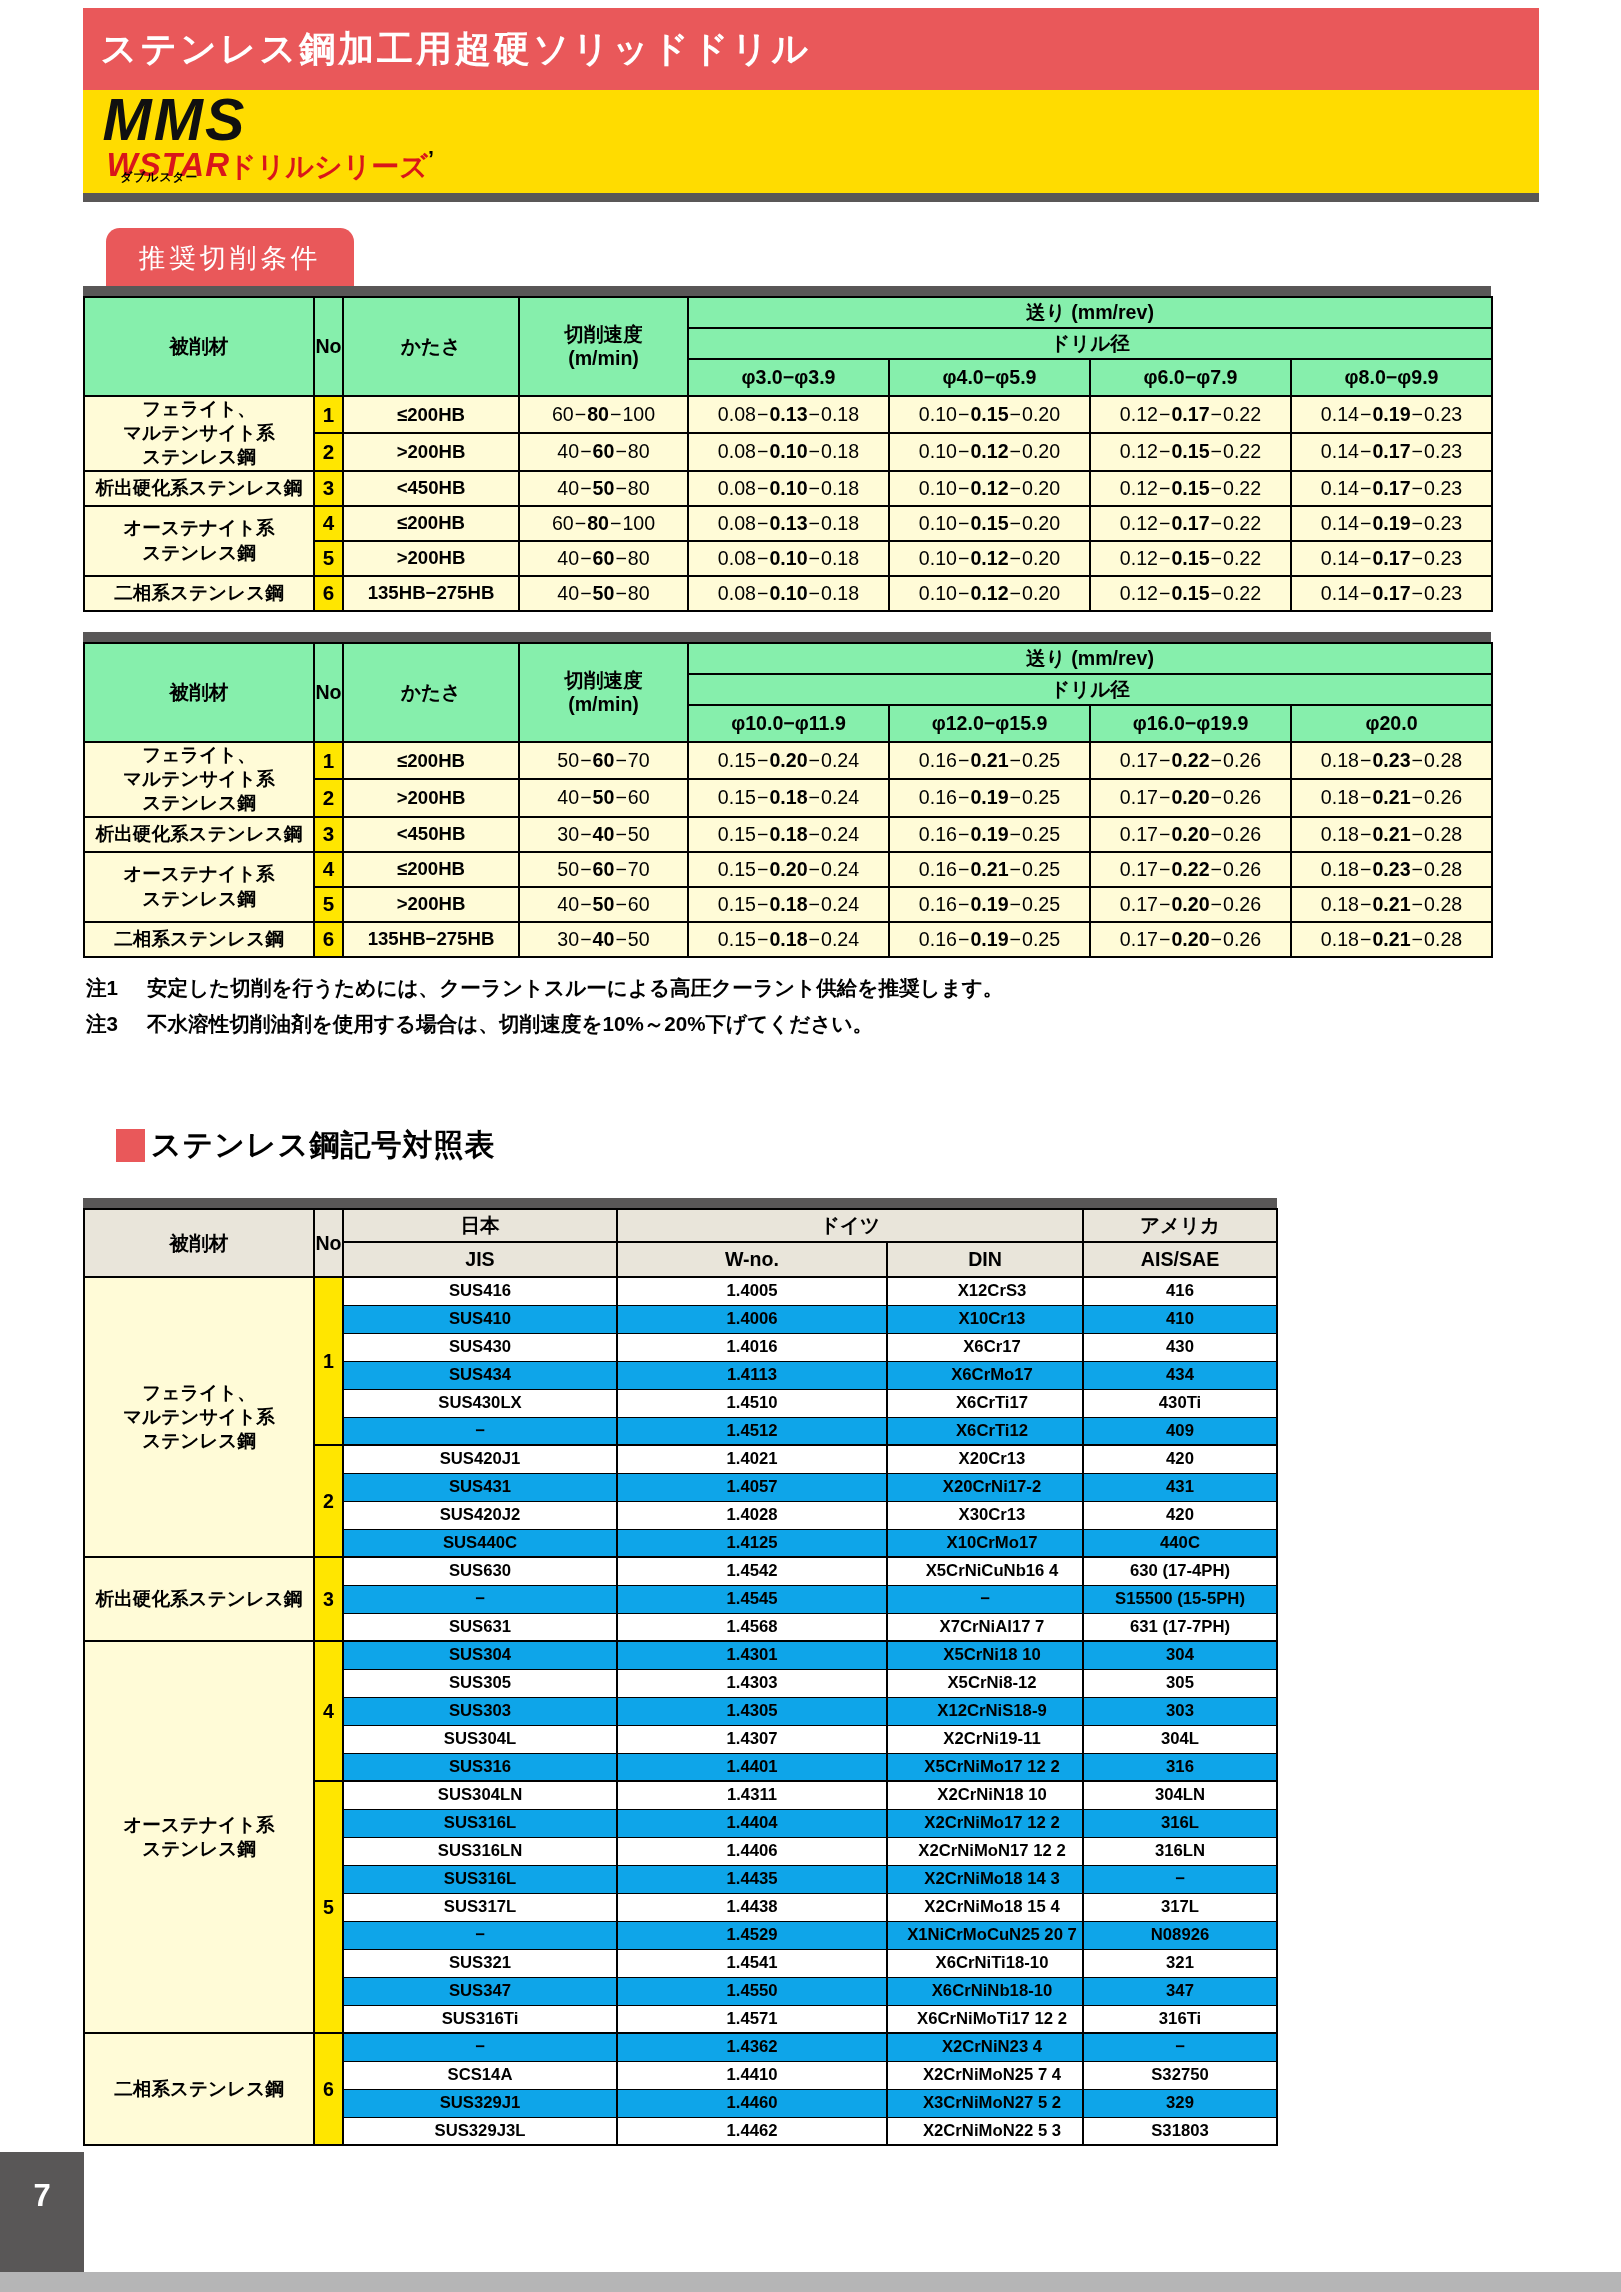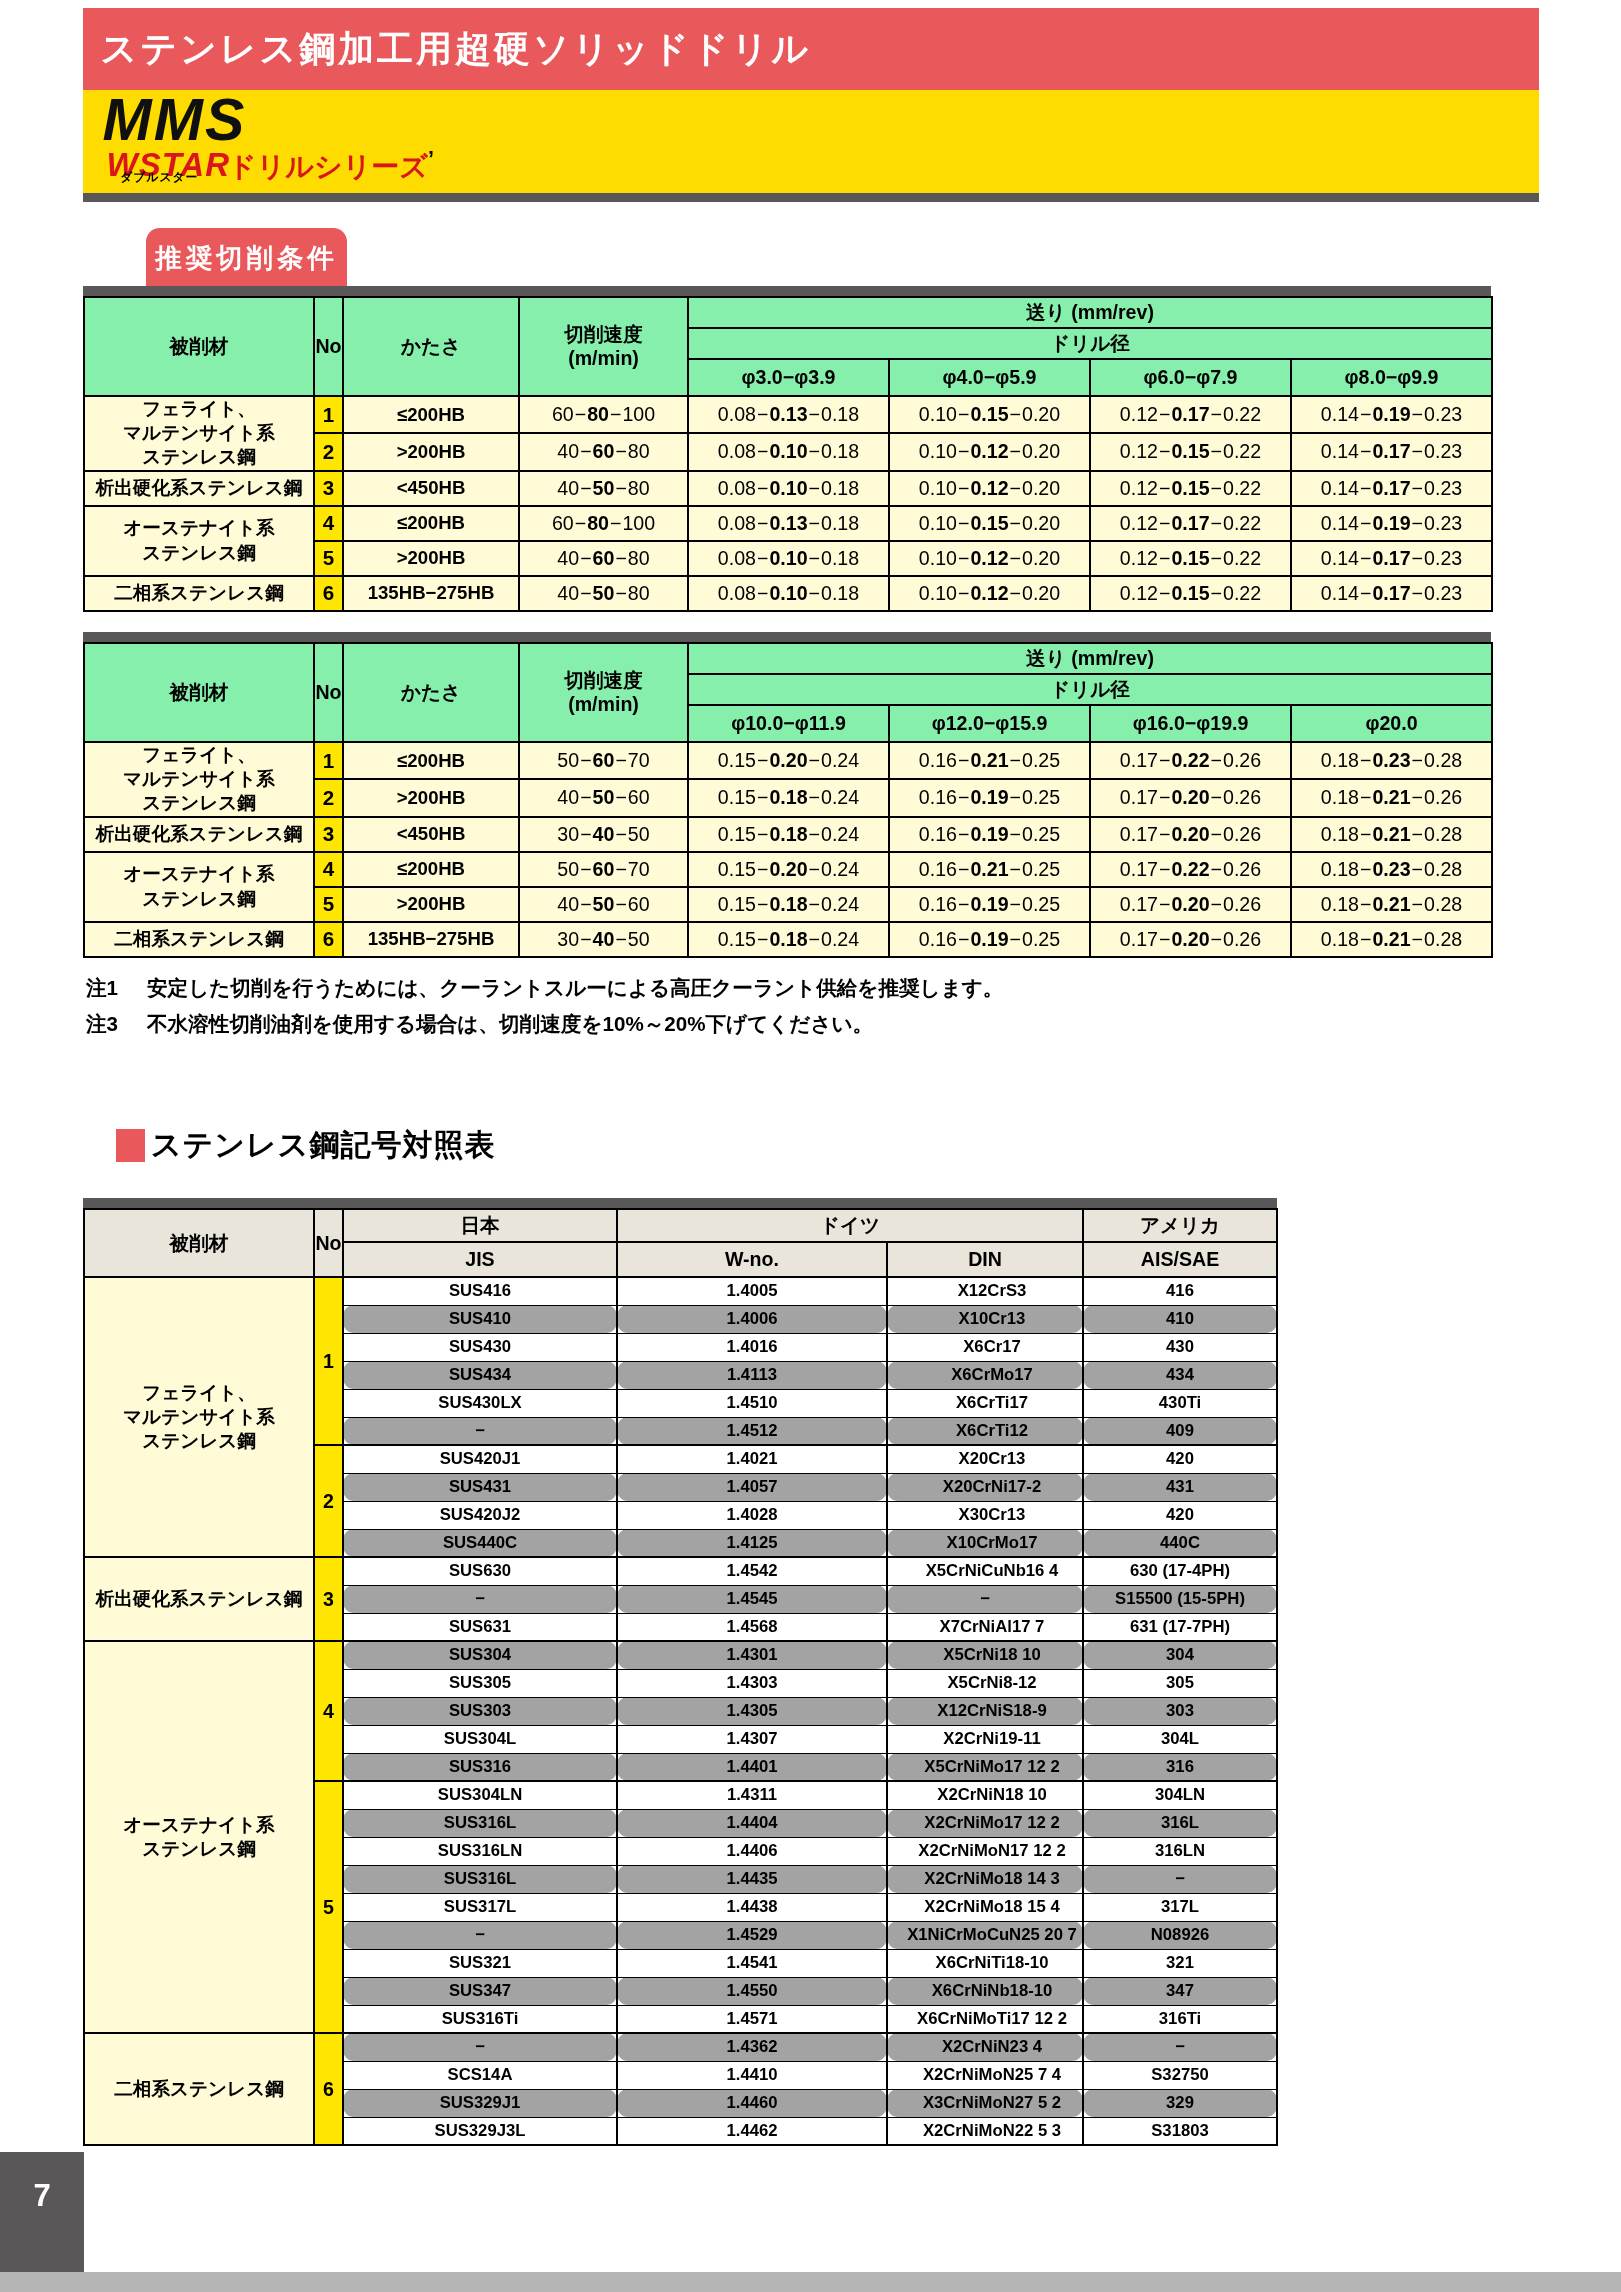--- a/index.html
+++ b/index.html
@@ -12,22 +12,22 @@
   .banner-yellow{position:absolute;left:83px;top:90px;width:1456px;height:103px;}
   .mms{position:absolute;left:19.6px;top:-3.9px;font-size:59px;font-weight:bold;font-style:italic;color:#101010;letter-spacing:2px;}
   .wstar-line{position:absolute;left:23.5px;top:56px;white-space:nowrap;}
   .wstar{font-size:33px;font-weight:bold;font-style:italic;color:#d9161a;letter-spacing:1px;}
   .furigana{position:absolute;left:13.7px;top:23.5px;font-size:11.8px;font-weight:bold;color:#000;letter-spacing:1px;}
   .series{font-size:28px;font-weight:bold;color:#d9161a;margin-left:-2px;}
   .tick{font-size:21.6px;font-weight:bold;color:#000;vertical-align:top;}
   .bar1{position:absolute;left:83px;top:193px;width:1456px;height:8.8px;background:#595757;}
 
   
-  .tab{position:absolute;left:106px;top:228px;width:201px;height:58px;border-radius:13.7px 13.7px 0 0;
-       text-align:center;line-height:60px;color:#fff;font-size:26.5px;font-weight:bold;letter-spacing:3.9px;margin-left:40px;}
+  .tab{position:absolute;left:106px;top:228px;width:248px;height:58px;border-radius:13.7px 13.7px 0 0;
+       text-align:center;line-height:60px;color:#fff;font-size:26.5px;font-weight:normal;letter-spacing:3.9px;}
 
   
   .tbar{position:absolute;background:#595757;height:9.8px;}
   .tbar1{left:83px;top:286px;width:1408px;}
   .tbar2{left:83px;top:632px;width:1408px;}
   .tbar3{left:83px;top:1198px;width:1194px;}
 
   
   table{border-collapse:collapse;table-layout:fixed;}
   .ct{position:absolute;left:83px;width:1408px;border:2.9px solid #000;}
@@ -62,21 +62,21 @@
   .mt{position:absolute;left:83px;top:1208px;width:1194px;border:2.9px solid #000;}
   .mt th,.mt td{text-align:center;vertical-align:middle;padding:0;}
   .mt thead th{background:#e9e5da;border:2px solid #000;font-weight:bold;font-size:19.6px;}
   .mt thead tr:nth-child(1){height:33px;} .mt thead tr:nth-child(2){height:35px;}
   .mt thead tr:nth-child(2) th{border-bottom-width:2.9px;}
   .mt tbody tr{height:28px;}
   .mt tbody td{border:1px solid #000;border-left-width:2px;border-right-width:2px;font-weight:bold;font-size:16.7px;}
   .mt td.wm{background:#fffbd7;font-size:18.6px;line-height:1.3;}
   .mt td.no{background:#ffe600;font-size:19.6px;}
   .mt tr.r-odd td.data{background:#ffffff;}
-  .mt tr.r-even td.data{background:#a3a3a3;border-radius:11px;}
+  .mt tr.r-even td.data{background:#0ea5e9;}
   .mt td.din{text-align:center;padding-left:14px;}
   .mt td.din.cc{text-align:center;padding-left:0;}
   .mt tr.sgend td{border-bottom-width:2.9px;}
 
   
   .pagenum{position:absolute;left:0;top:2152px;width:84px;height:120px;background:#595757;
            color:#fff;font-size:31px;font-weight:bold;text-align:center;padding-top:25.5px;box-sizing:border-box;}
   .footerbar{position:absolute;left:0;top:2272px;width:1621px;height:20.6px;background:#b5b5b6;}
 </style>
 </head>

